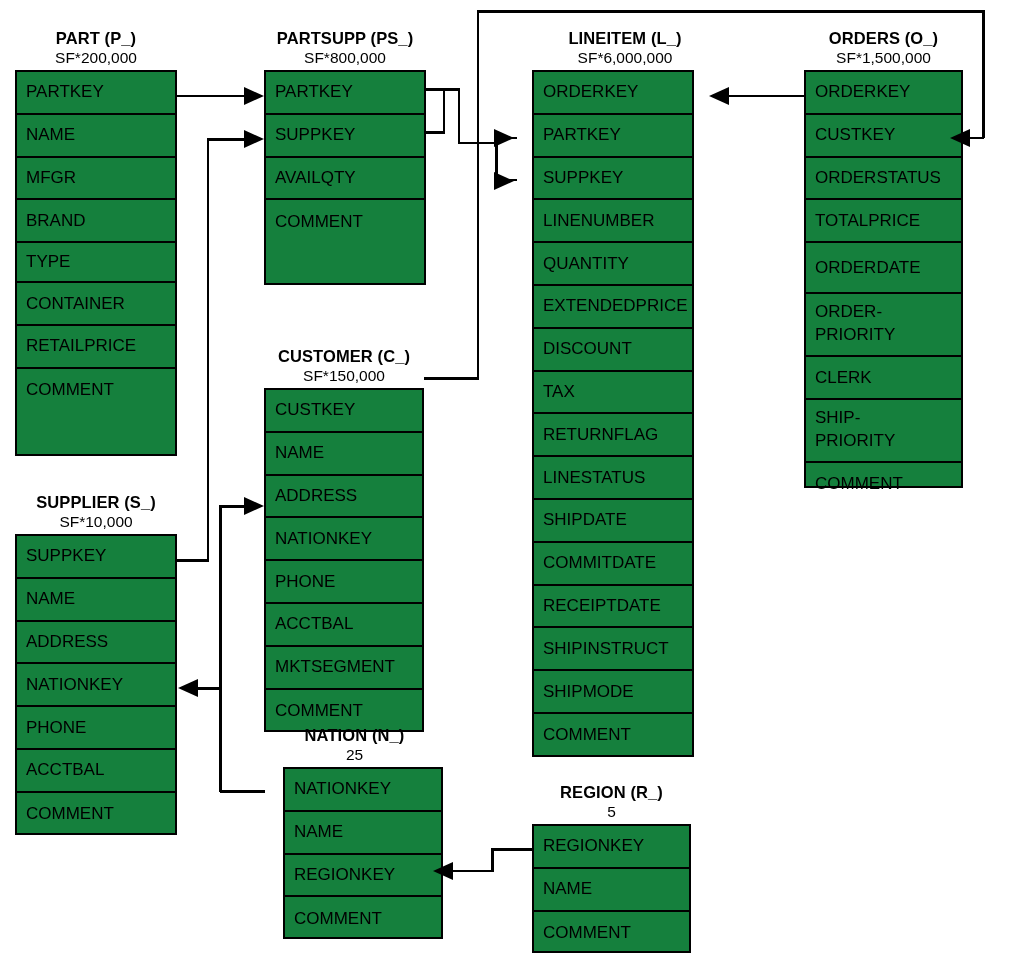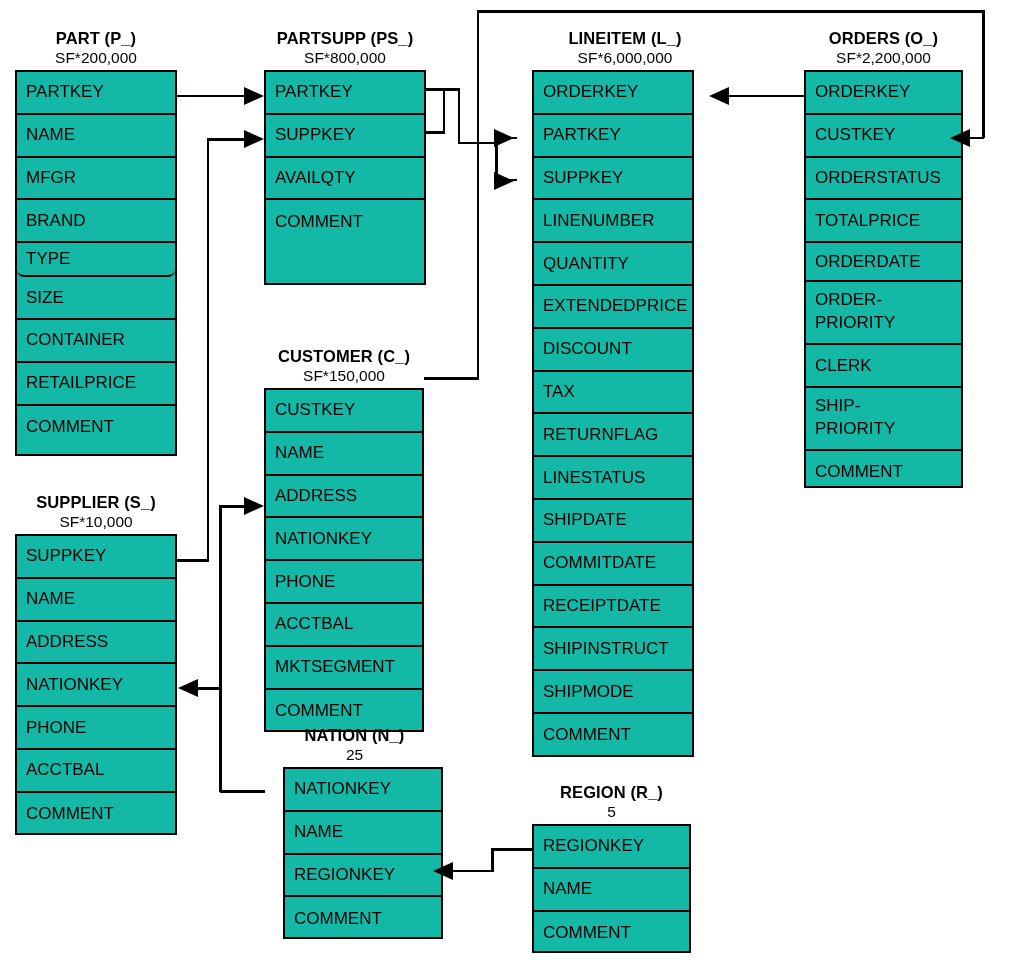--- a/index.html
+++ b/index.html
@@ -32,21 +32,21 @@
     letter-spacing: 0.1px;
   }
   .entity-card {
     font-size: 15.5px;
     text-align: center;
     line-height: 19px;
     white-space: nowrap;
   }
   .entity-box {
     border: 2.5px solid #000000;
-    background: #14b8a6;
+    background: #15803d;
     box-sizing: border-box;
   }
   .field {
     box-sizing: border-box;
     border-bottom: 2.5px solid #000000;
     display: flex;
     align-items: center;
     padding-left: 9px;
     font-size: 17px;
     line-height: 20px;
@@ -85,22 +85,21 @@
 <div id="canvas">
 
   <div class="entity" style="left:15px; top:28px; width:162px;">
     <div class="entity-title">PART (P_)</div>
     <div class="entity-card">SF*200,000</div>
     <div class="entity-box" style="width:162px; height:386px; margin-top:3px;">
       <div class="field" style="height:42.8px;">PARTKEY</div>
       <div class="field" style="height:42.8px;">NAME</div>
       <div class="field" style="height:42.8px;">MFGR</div>
       <div class="field" style="height:42.8px;">BRAND</div>
-      <div class="field" style="height:34px;border-radius:7px;">TYPE</div>
-      <div class="field" style="height:42.8px;">SIZE</div>
+      <div class="field" style="height:40px;">TYPE</div>
       <div class="field" style="height:42.8px;">CONTAINER</div>
       <div class="field" style="height:42.8px;">RETAILPRICE</div>
       <div class="field" style="height:42.8px;">COMMENT</div>
     </div>
   </div>
 
   <div class="entity" style="left:264px; top:28px; width:162px;">
     <div class="entity-title">PARTSUPP (PS_)</div>
     <div class="entity-card">SF*800,000</div>
     <div class="entity-box" style="width:162px; height:215px; margin-top:3px;">
@@ -169,27 +168,27 @@
       <div class="field" style="height:42.8px;">COMMITDATE</div>
       <div class="field" style="height:42.8px;">RECEIPTDATE</div>
       <div class="field" style="height:42.8px;">SHIPINSTRUCT</div>
       <div class="field" style="height:42.8px;">SHIPMODE</div>
       <div class="field" style="height:42.8px;">COMMENT</div>
     </div>
   </div>
 
   <div class="entity" style="left:804px; top:28px; width:159px;">
     <div class="entity-title">ORDERS (O_)</div>
-    <div class="entity-card">SF*2,200,000</div>
+    <div class="entity-card">SF*1,500,000</div>
     <div class="entity-box" style="width:159px; height:418px; margin-top:3px;">
       <div class="field" style="height:42.8px;">ORDERKEY</div>
       <div class="field" style="height:42.8px;">CUSTKEY</div>
       <div class="field" style="height:42.8px;">ORDERSTATUS</div>
       <div class="field" style="height:42.8px;">TOTALPRICE</div>
-      <div class="field" style="height:39px;">ORDERDATE</div>
+      <div class="field" style="height:51px;">ORDERDATE</div>
       <div class="field two-line" style="height:63px;">
         <span class="ln">ORDER-</span>
         <span class="ln">PRIORITY</span>
       </div>
       <div class="field" style="height:42.8px;">CLERK</div>
       <div class="field two-line" style="height:63px;">
         <span class="ln">SHIP-</span>
         <span class="ln">PRIORITY</span>
       </div>
       <div class="field" style="height:42.8px;">COMMENT</div>

